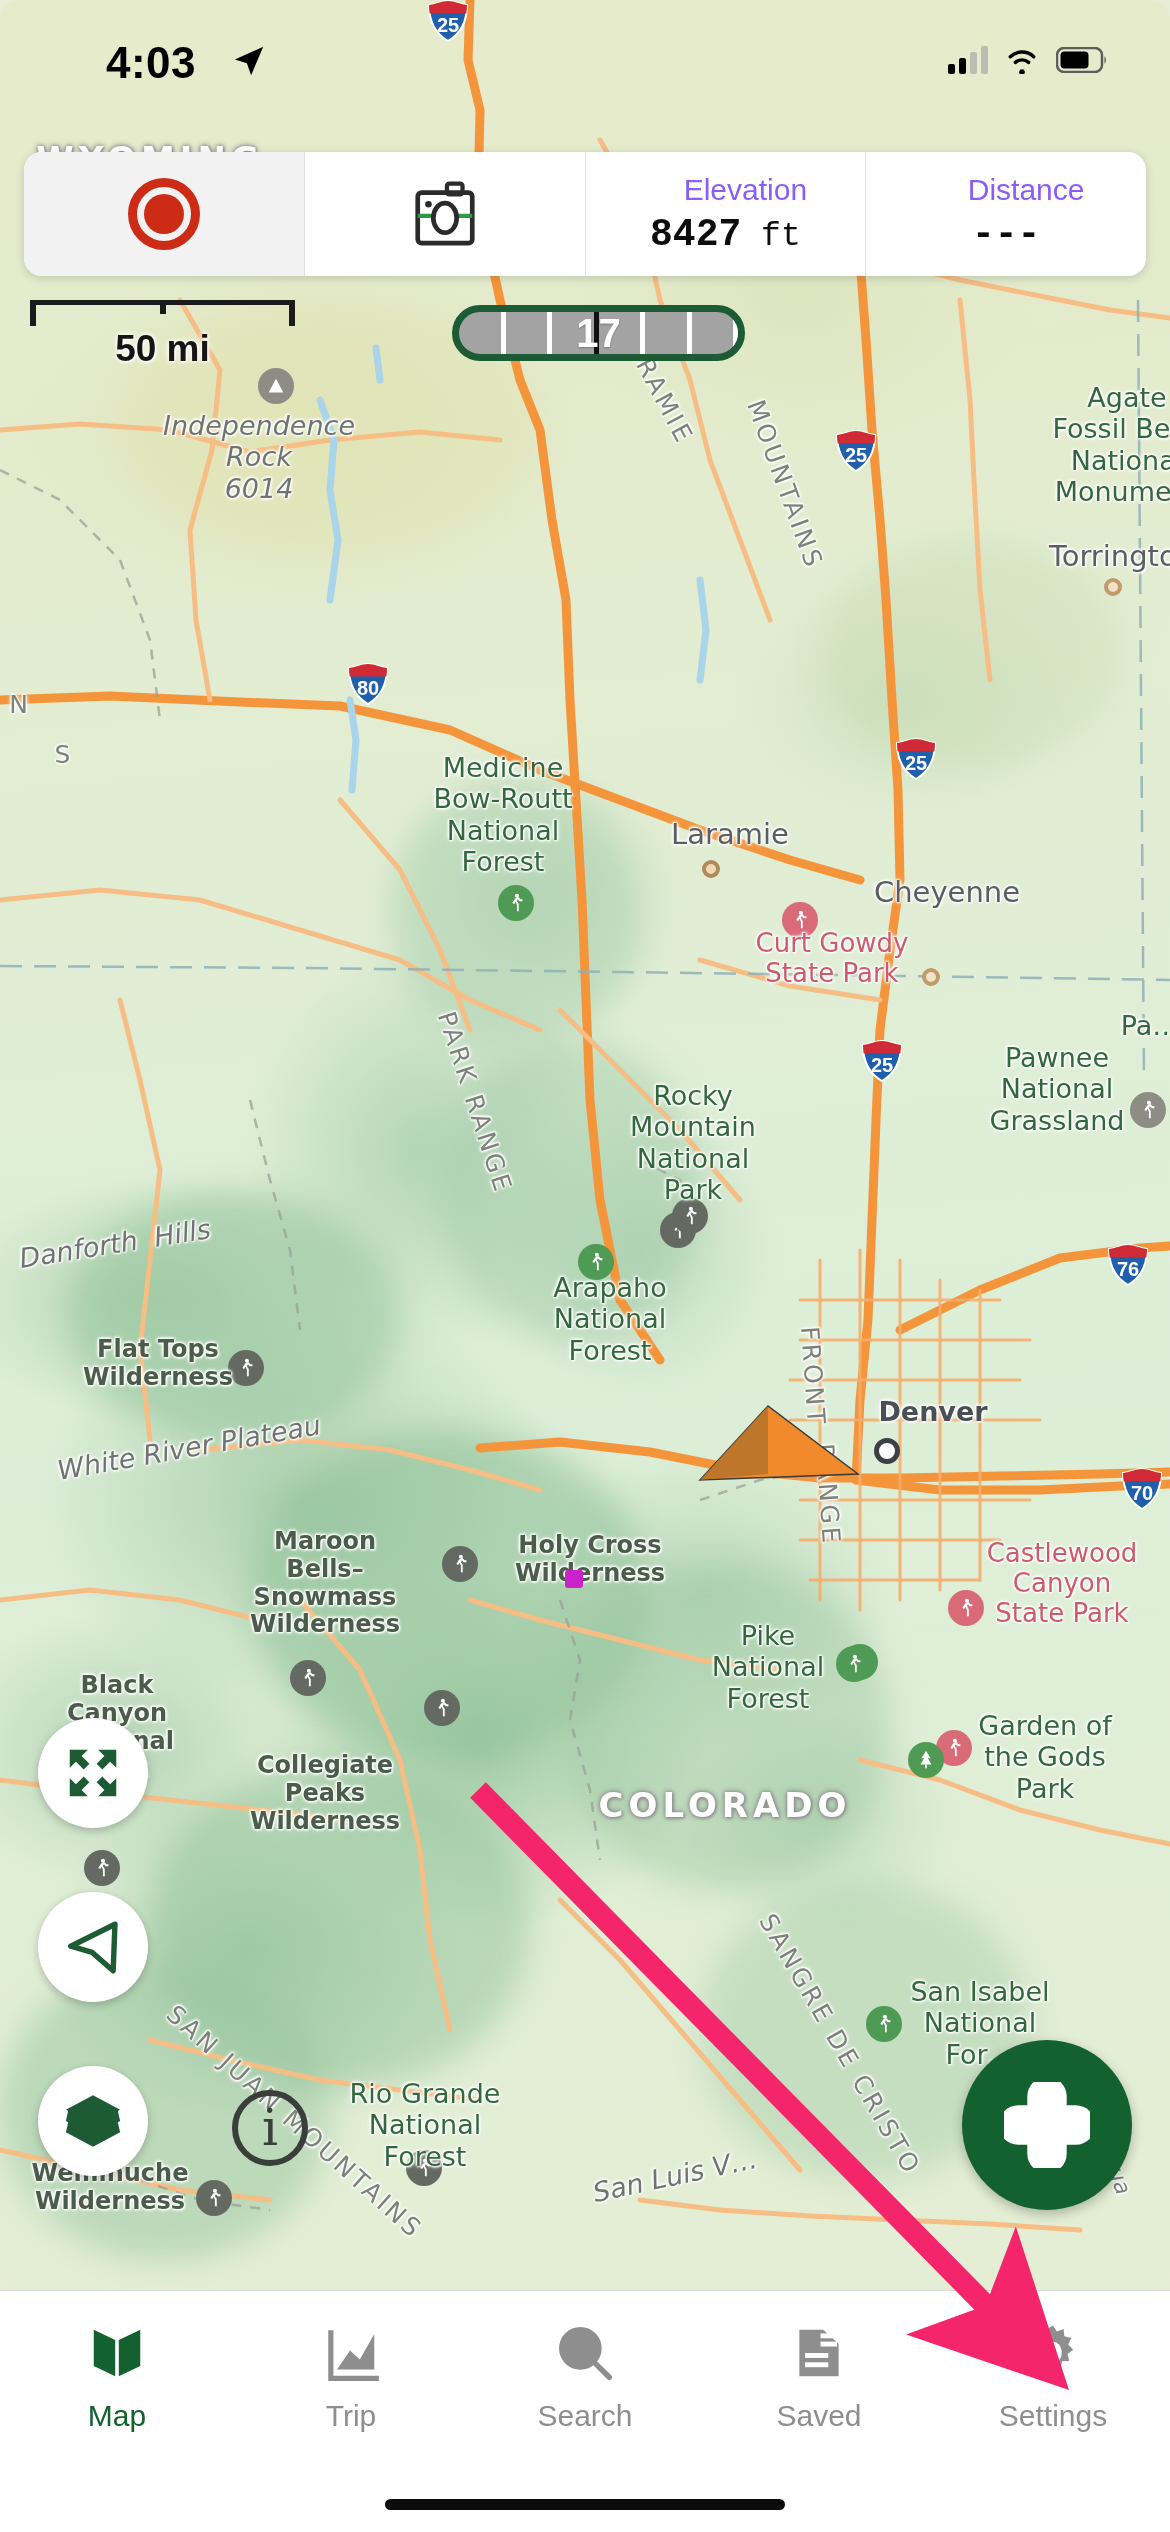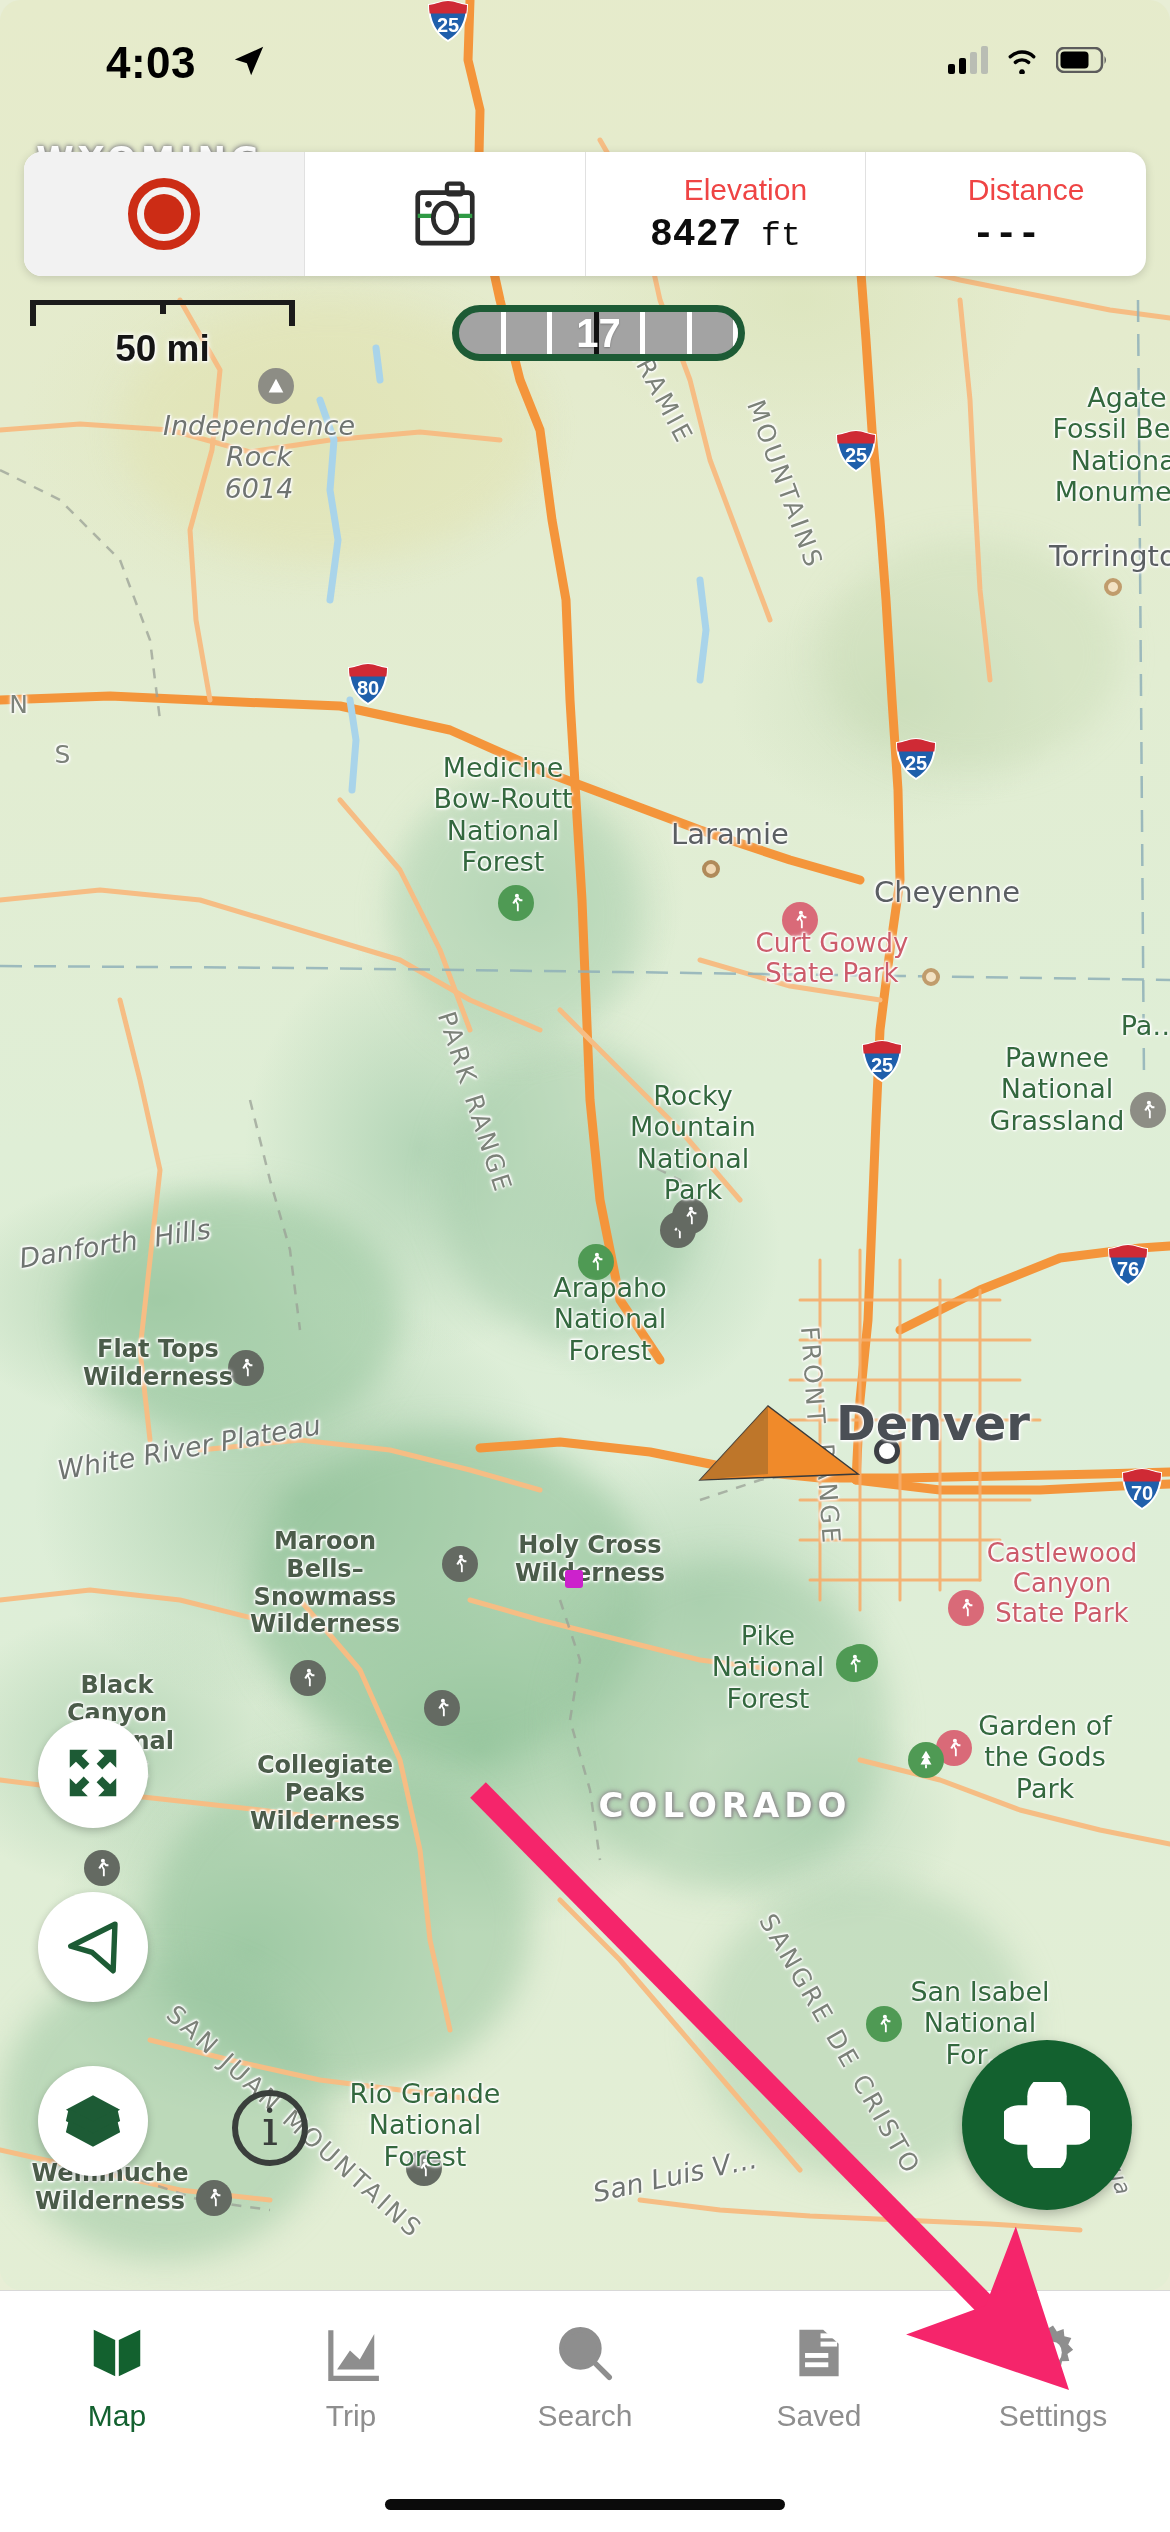--- a/index.html
+++ b/index.html
@@ -35,21 +35,21 @@
   
   .lbl {
     position:absolute; text-align:center; line-height:1.16;
     font-family:"DejaVu Sans", sans-serif; white-space:pre;
     text-shadow:0 0 3px #fff,0 0 3px #fff,0 0 5px #fff,1px 1px 2px #fff,-1px -1px 2px #fff;
     pointer-events:none;
   }
   .lbl.forest { color:#33683e; font-size:27px; font-weight:400; }
   .lbl.wild   { color:#4b5c4a; font-size:24px; font-weight:700; }
   .lbl.city   { color:#5b5f63; font-size:29px; font-weight:400; }
-  .lbl.bigcity{ color:#4a4f55; font-size:48px; font-weight:700; }
+  .lbl.bigcity{ color:#4a4f55; font-size:27px; font-weight:700; }
   .lbl.park   { color:#cc5c6b; font-size:26px; font-weight:400; }
   .lbl.phys   { color:#6f7471; font-size:27px; font-style:italic; }
   .lbl.state  { color:#ffffff; font-size:34px; font-weight:700; letter-spacing:5px;
                 text-shadow:0 0 4px #8c8c8c,0 0 6px #9a9a9a,1px 1px 3px #888; }
   .lbl.range  { color:#7c8279; font-size:25px; letter-spacing:3px; }
   .lbl.tiny   { color:#7a7f7b; font-size:22px; font-style:italic; }
 
   
   .poi { position:absolute; width:36px; height:36px; border-radius:50%;
          display:flex; align-items:center; justify-content:center; }
@@ -88,21 +88,21 @@
     background:#fff; border-radius:18px; display:flex; overflow:hidden; z-index:30;
     box-shadow:0 2px 10px rgba(0,0,0,.16);
   }
   .tb-cell { flex:1 1 0; display:flex; flex-direction:column; align-items:center;
     justify-content:center; border-right:1.5px solid #e1e1e1; position:relative; }
   .tb-cell:last-child { border-right:none; }
   #tb-record { background:#f2f2f2; }
   #rec-outer { width:72px; height:72px; border-radius:50%; border:9px solid #cc2c15; }
   #rec-inner { width:40px; height:40px; border-radius:50%; background:#cc2c15;
     position:absolute; left:50%; top:50%; transform:translate(-50%,-50%); }
-  .tb-label { font-size:30px; color:#ef4444; font-family:"Liberation Sans", sans-serif;
+  .tb-label { font-size:30px; color:#8b5cf6; font-family:"Liberation Sans", sans-serif;
     margin-bottom:6px; font-weight:400;margin-left:40px; }
   .tb-value { font-size:38px; color:#0d0d0d; font-weight:700;
     font-family:Liberation Mono, monospace; }
   .tb-value .unit { font-weight:400; font-size:33px; }
 
   
   #scalebar { position:absolute; left:30px; top:300px; z-index:25; }
   #scale-line { position:relative; width:265px; height:26px; }
   #scale-line .bar { position:absolute; left:0; top:0; width:265px; height:5px; background:#1b1b1b; }
   #scale-line .tick { position:absolute; top:0; width:6px; background:#1b1b1b; }

